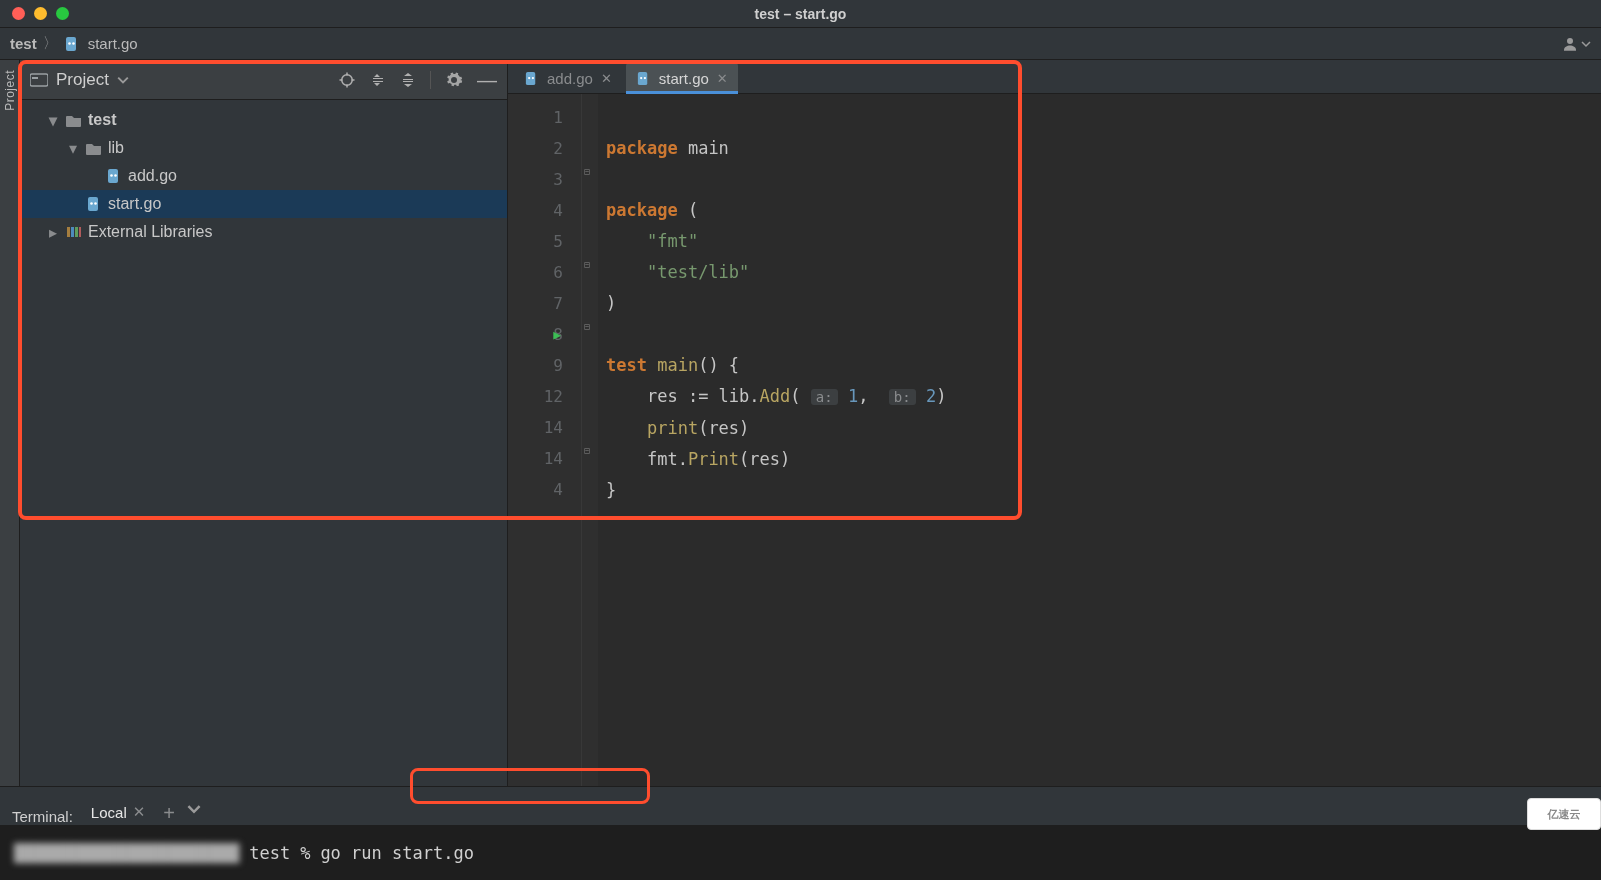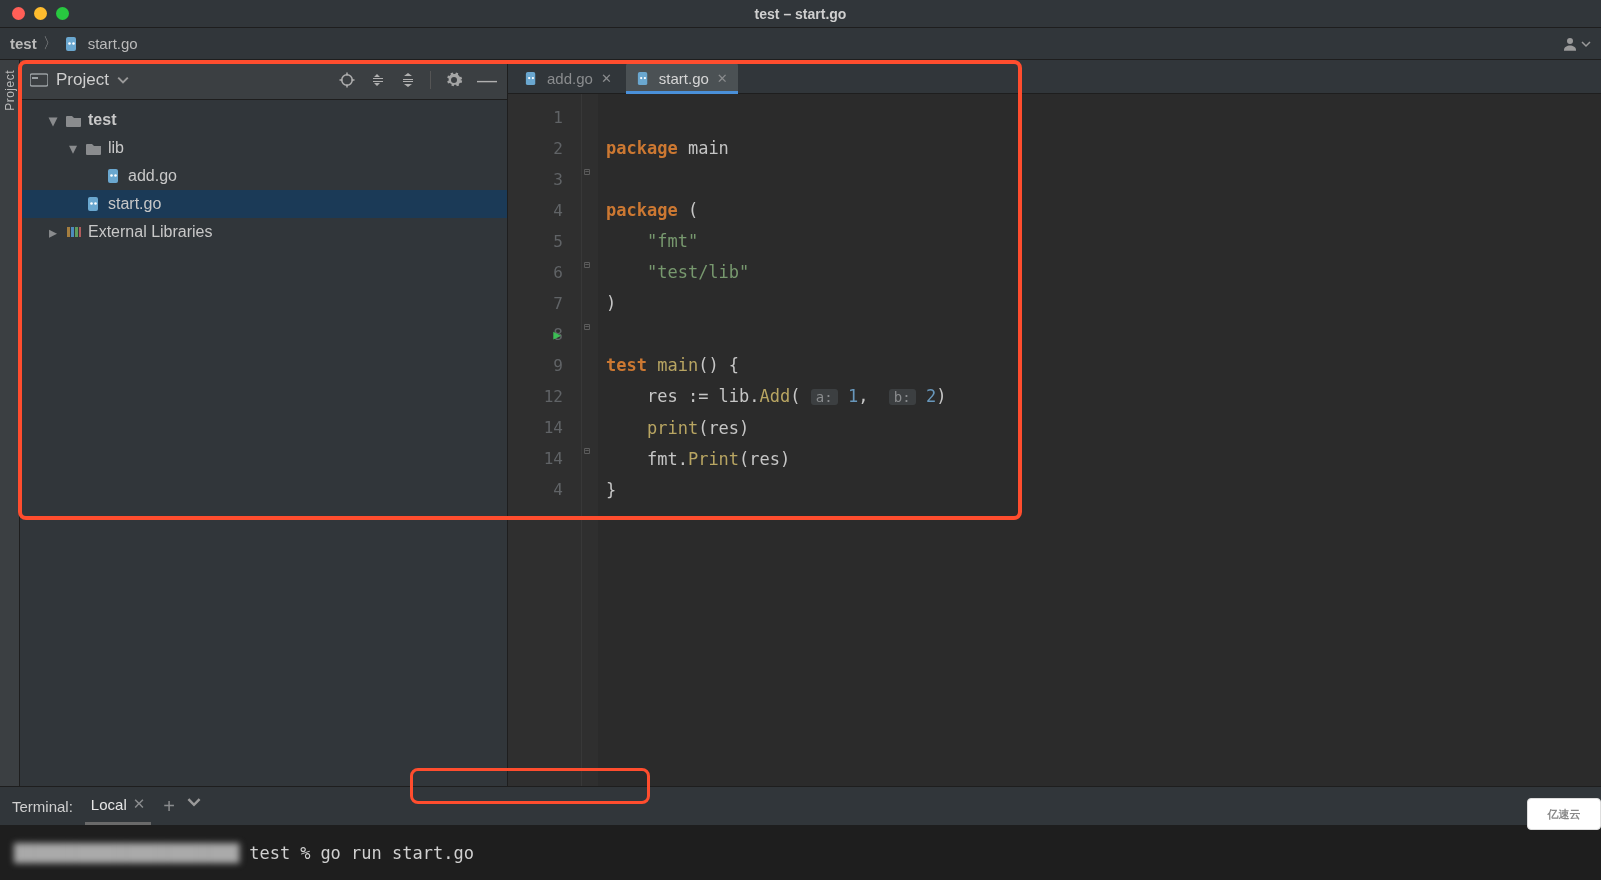--- a/index.html
+++ b/index.html
@@ -119,21 +119,21 @@
   .kw{color:var(--kw);font-weight:600;}
   .fn{color:var(--fn);}
   .str{color:var(--str);}
   .ident{color:#C4C4C4;}
   .hint{background:var(--hint-bg);color:var(--hint-text);
     padding:0 5px;border-radius:3px;font-size:14px;}
   .num{color:#6897bb;}
   
   .term-header{
     height:40px;background:var(--panel);border-top:1px solid var(--divider);
-    display:flex;align-items:center;padding:0 12px;gap:12px;font-size:15px;
+    display:flex;align-items:flex-end;padding:0 12px;gap:12px;font-size:15px;
     color:var(--text);border-bottom:1px solid var(--divider);
   }
   .term-header .t-label{color:#cfcfcf;}
   .term-header .t-tab{position:relative;padding:0 6px 4px;cursor:pointer;
     display:flex;align-items:center;gap:6px;}
   .term-header .t-tab.active{color:#e6e6e6;}
   .term-header .t-tab.active::after{content:"";position:absolute;left:0;right:0;
     bottom:-8px;height:3px;background:#6a6a6a;}
   .term-header .t-actions{display:flex;gap:12px;color:var(--text-dim);}
   

